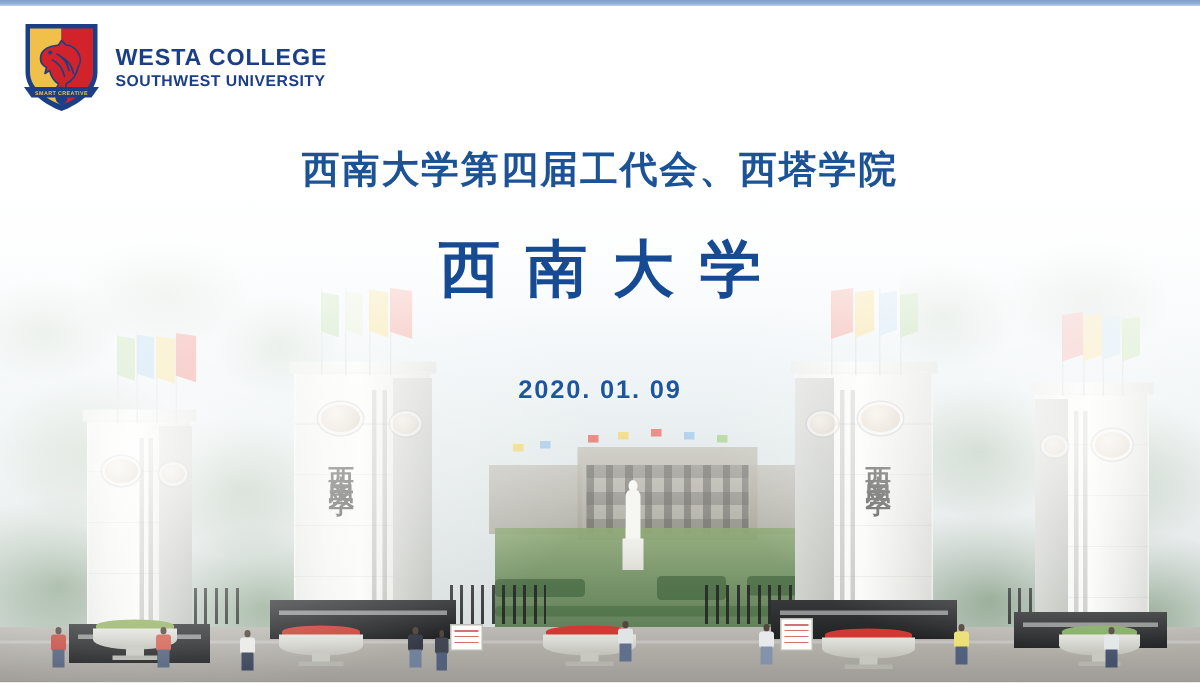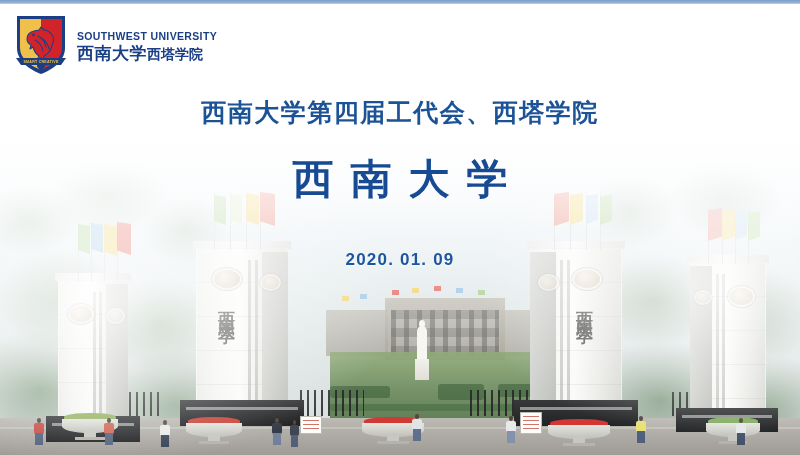--- a/index.html
+++ b/index.html
@@ -500,24 +500,22 @@
       <g fill="none" stroke="#1b3f86" stroke-width="1.1" stroke-linecap="round">
         <path d="M24 22 C28 24 31 28 32 33"></path>
         <path d="M27 24 C31 26 34 30 35 35"></path>
         <path d="M21 26 C25 28 28 32 29 37"></path>
       </g>
       <circle cx="19.5" cy="21" r="1.4" fill="#1b3f86"></circle>
       <path d="M2 44 L52 44 L47 51 L7 51 Z" fill="#1b3f86"></path>
       <text x="27" y="49.2" font-family="Liberation Sans, sans-serif" font-size="3.6" font-weight="bold" fill="#f0c04a" text-anchor="middle" letter-spacing="0.25">SMART CREATIVE</text>
     </svg>
     <div id="logo-text">
+      <div id="logo-en1">WESTA COLLEGE</div>
       <div id="logo-en2">SOUTHWEST UNIVERSITY</div>
-      <div id="logo-cn">
-        <span>西南大学</span><span class="sm">西塔学院</span>
-      </div>
     </div>
   </div>
 
   <div id="headline">
     <div id="subtitle">西南大学第四届工代会、西塔学院</div>
     <div id="title">西南大学</div>
     <div id="eventdate">2020. 01. 09</div>
   </div>
 
 </div>

